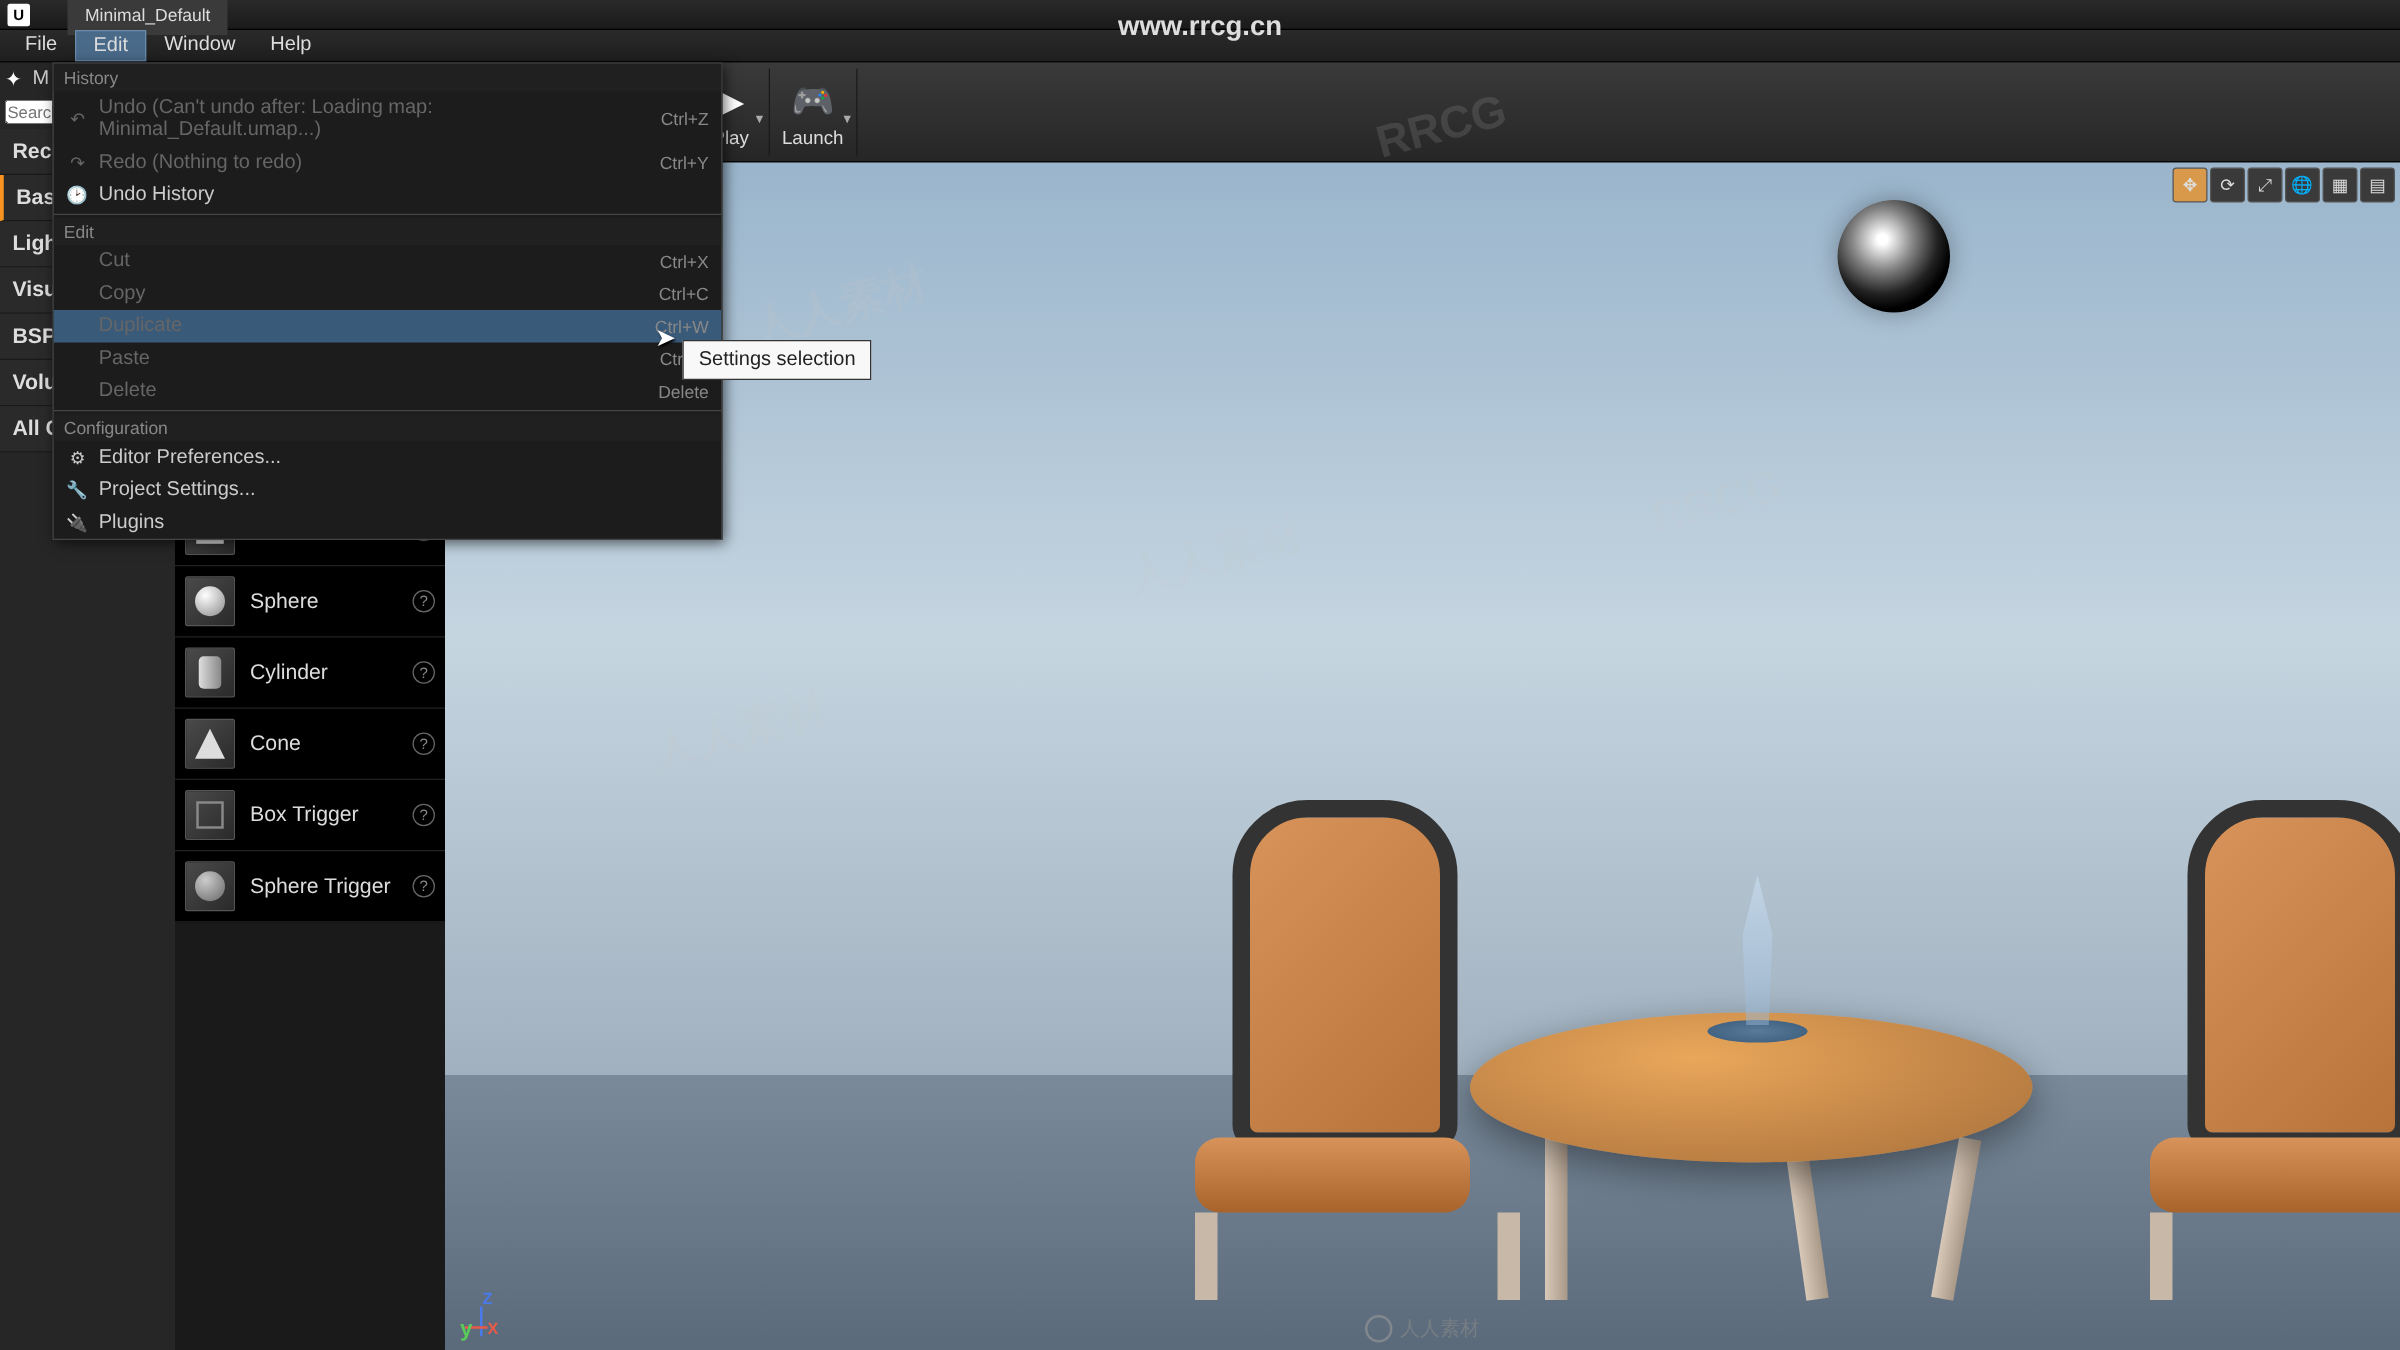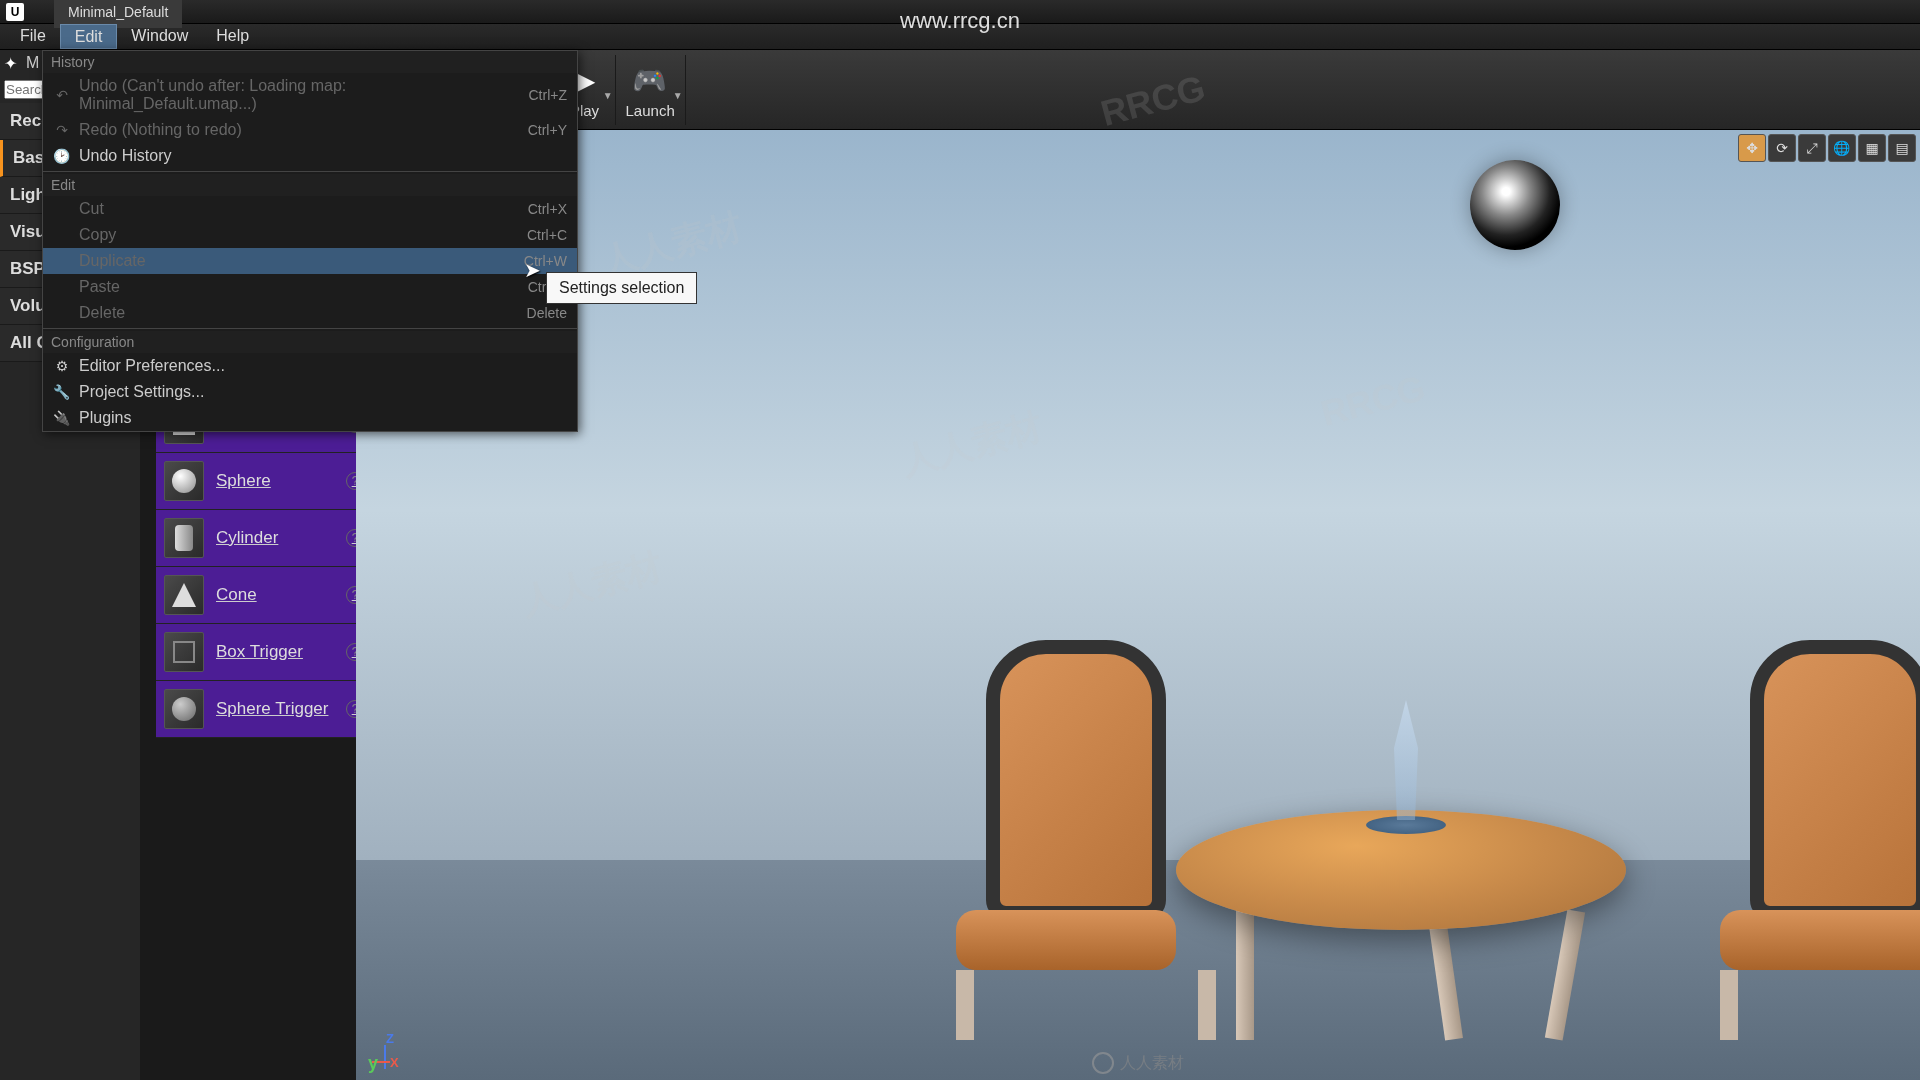--- a/index.html
+++ b/index.html
@@ -9,33 +9,33 @@
 .title-bar { height: 24px; background: linear-gradient(180deg, #2a2a2a, #1a1a1a); display: flex; align-items: center; padding-left: 6px; border-bottom: 1px solid #000; }
 .title-bar .ue-logo { width: 18px; height: 18px; background: #fff; border-radius: 2px; margin-right: 30px; display: flex; align-items: center; justify-content: center; color: #000; font-weight: bold; font-size: 12px; }
 .title-bar .tab { background: #3a3a3a; padding: 8px 14px; font-size: 14px; color: #ddd; border-radius: 3px 3px 0 0; }
 
 
 .menu-bar { height: 26px; background: linear-gradient(180deg, #2a2a2a, #1f1f1f); display: flex; padding-left: 6px; border-bottom: 1px solid #000; }
 .menu-bar .menu-item { padding: 3px 14px; font-size: 16px; color: #ddd; cursor: pointer; }
 .menu-bar .menu-item.active { background: #4a6a8a; border: 1px solid #6a8aaa; }
 
 
-.watermark-url { position: absolute; top: 8px; left: 50%; transform: translateX(-50%); color: #fff; font-size: 22px; font-weight: normal; opacity: 0.85; z-index: 100; }
+.watermark-url { position: absolute; top: 8px; left: 50%; transform: translateX(-50%); color: #fff; font-size: 22px; font-weight: bold; opacity: 0.85; z-index: 100; }
 
 
 .main { display: flex; height: calc(100% - 50px); }
 
 
 .left-panel { width: 140px; background: #262626; }
 .left-cat { padding: 8px 10px; font-size: 17px; color: #ddd; font-weight: bold; background: #2a2a2a; border-bottom: 1px solid #1a1a1a; }
 .left-header { display: flex; align-items: center; padding: 4px; }
 .left-header .ue-icon { width: 18px; height: 18px; color: #fff; margin-right: 4px; }
 
 
-.modes-panel { position: absolute; left: 156px; top: 396px; width: 216px; background: #4c1d95; text-decoration: underline; }
+.modes-panel { position: absolute; left: 140px; top: 396px; width: 216px; background: #000000; }
 .shape-item { display: flex; align-items: center; padding: 8px; gap: 12px; border-bottom: 1px solid #222; }
 .shape-icon { width: 40px; height: 40px; background: linear-gradient(135deg, #4a4a4a, #2a2a2a); border: 1px solid #555; border-radius: 2px; display: flex; align-items: center; justify-content: center; }
 .shape-label { flex: 1; font-size: 17px; color: #ddd; }
 .shape-help { width: 18px; height: 18px; border: 1px solid #666; border-radius: 50%; color: #888; font-size: 12px; display: flex; align-items: center; justify-content: center; }
 
 
 .toolbar { height: 80px; background: linear-gradient(180deg, #3a3a3a, #262626); display: flex; align-items: center; padding-left: 4px; gap: 0; border-bottom: 1px solid #000; position: absolute; left: 42px; top: 50px; right: 0; }
 .tool-btn { display: flex; flex-direction: column; align-items: center; justify-content: center; padding: 4px 10px; cursor: pointer; height: 70px; border-right: 1px solid #1a1a1a; position: relative; }
 .tool-btn.small-save { width: 38px; }
 .tool-icon { width: 40px; height: 40px; display: flex; align-items: center; justify-content: center; font-size: 28px; }

